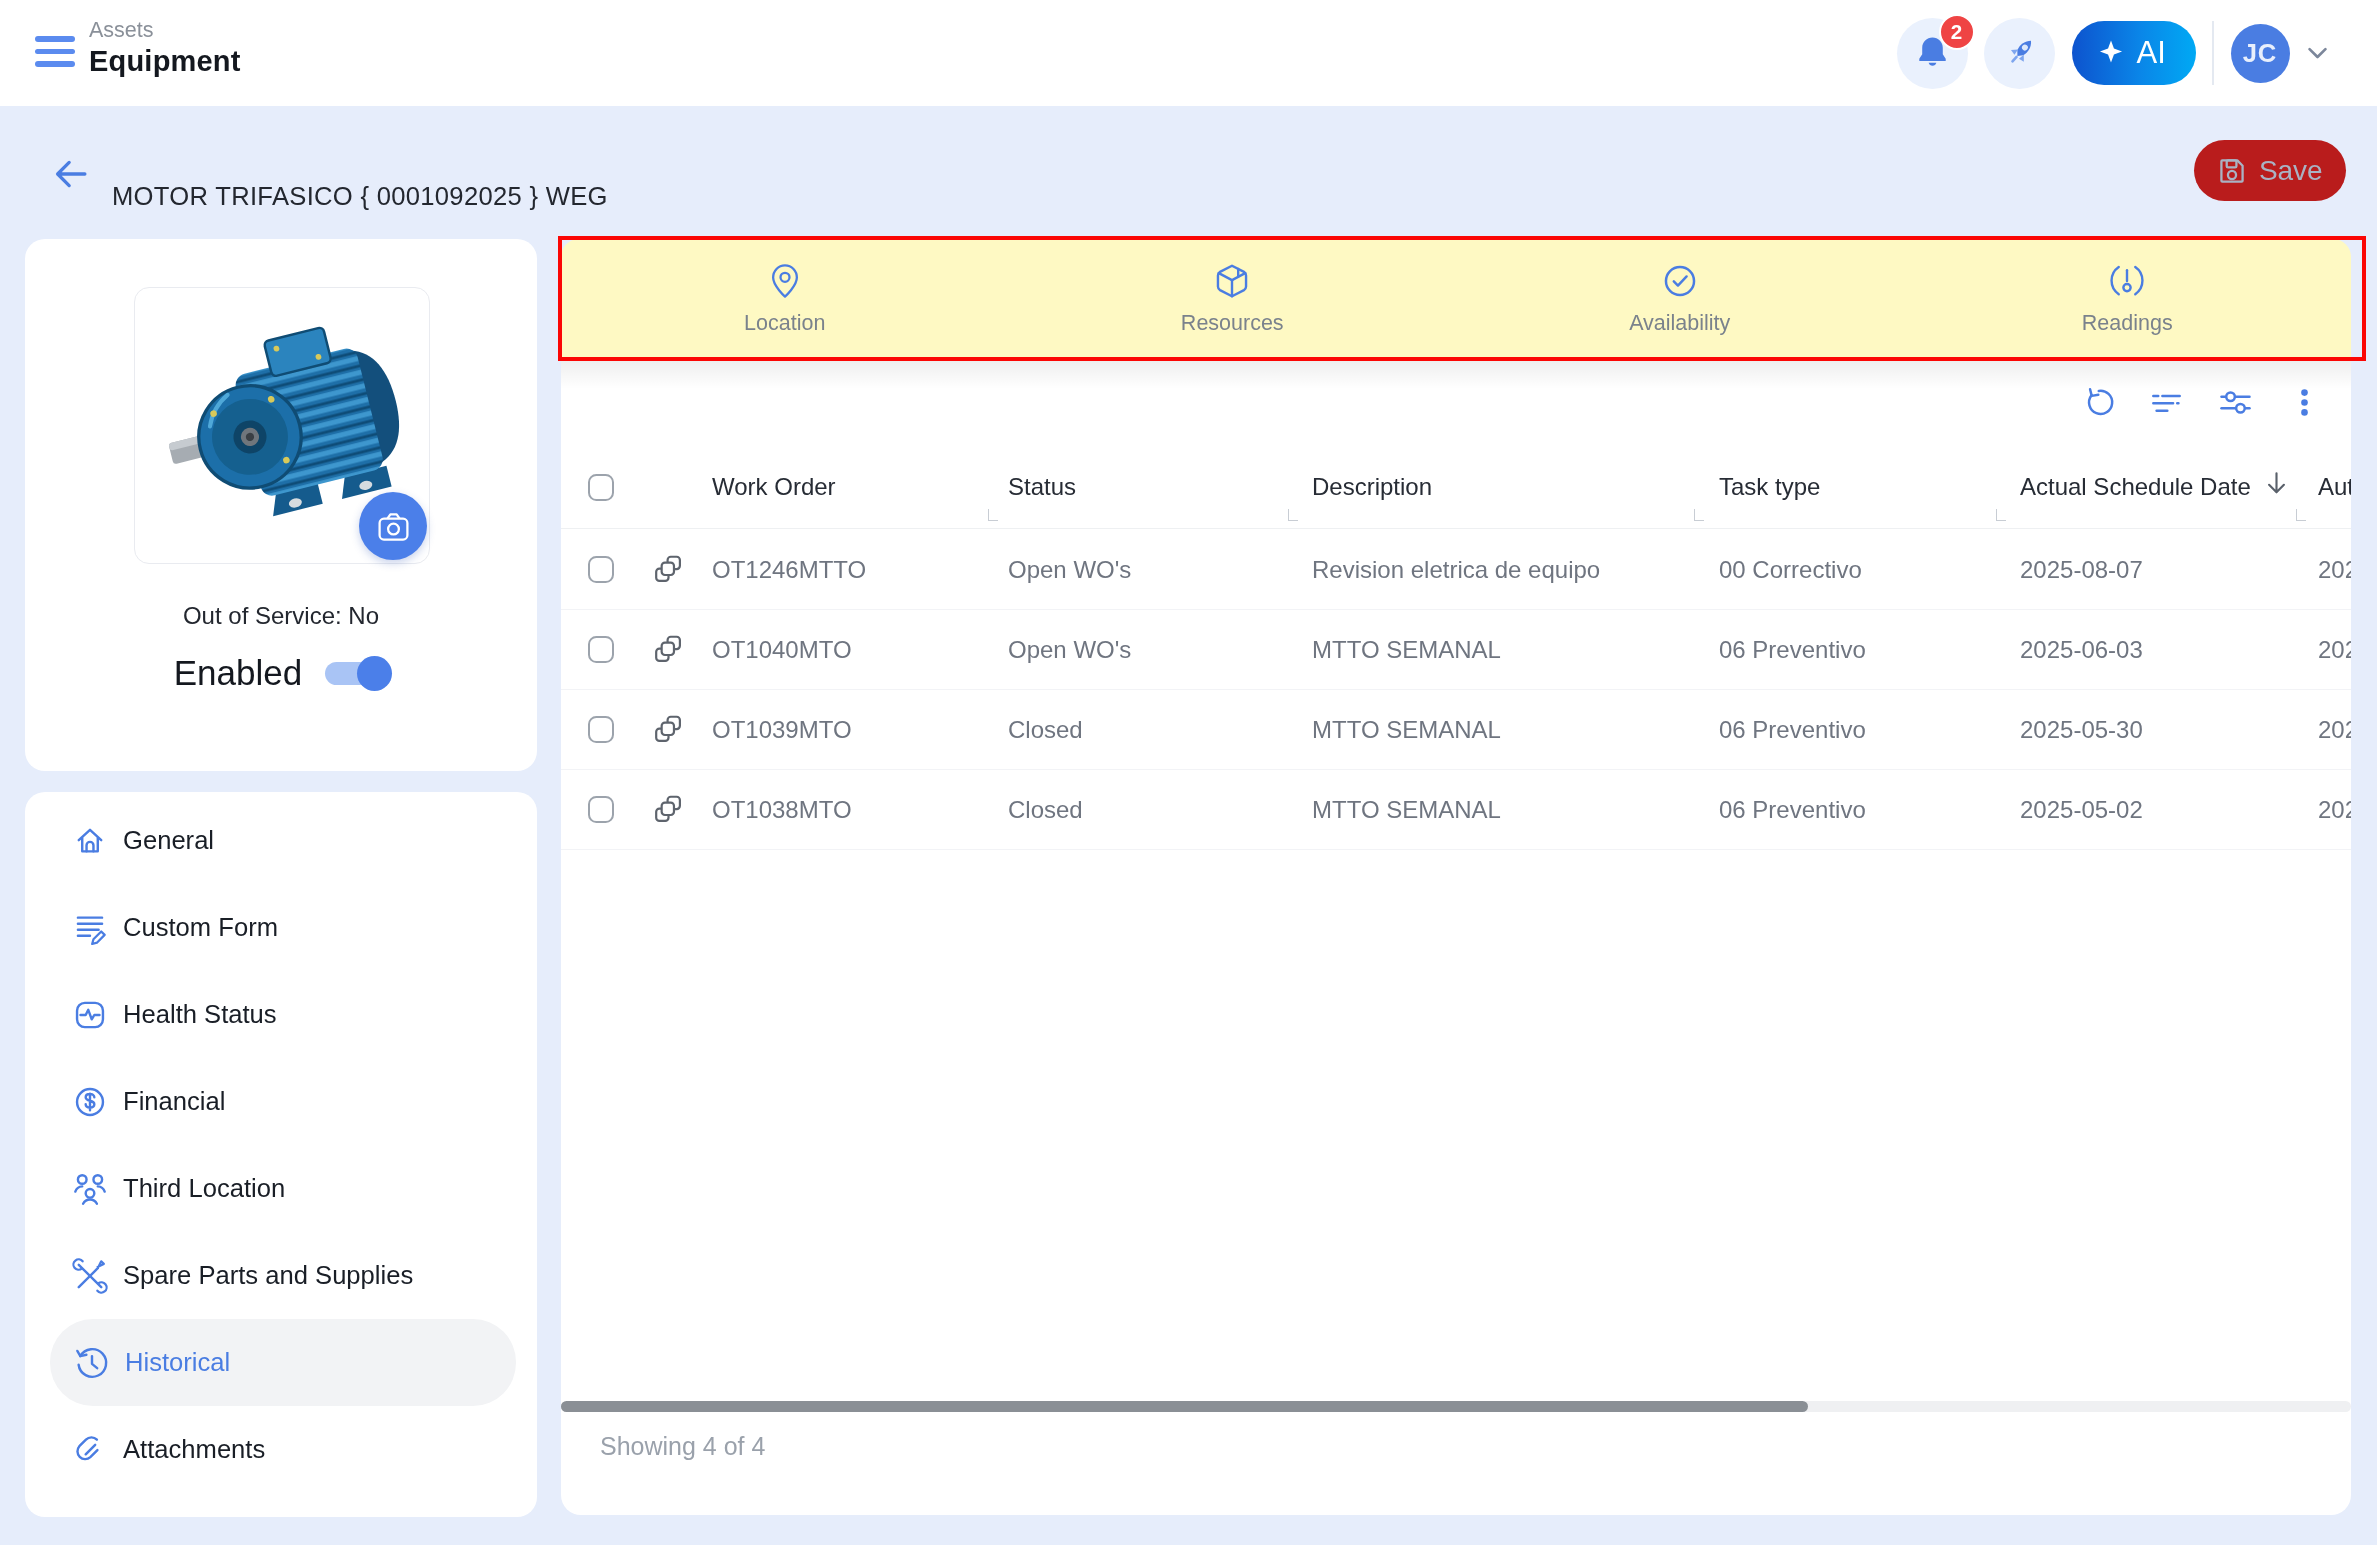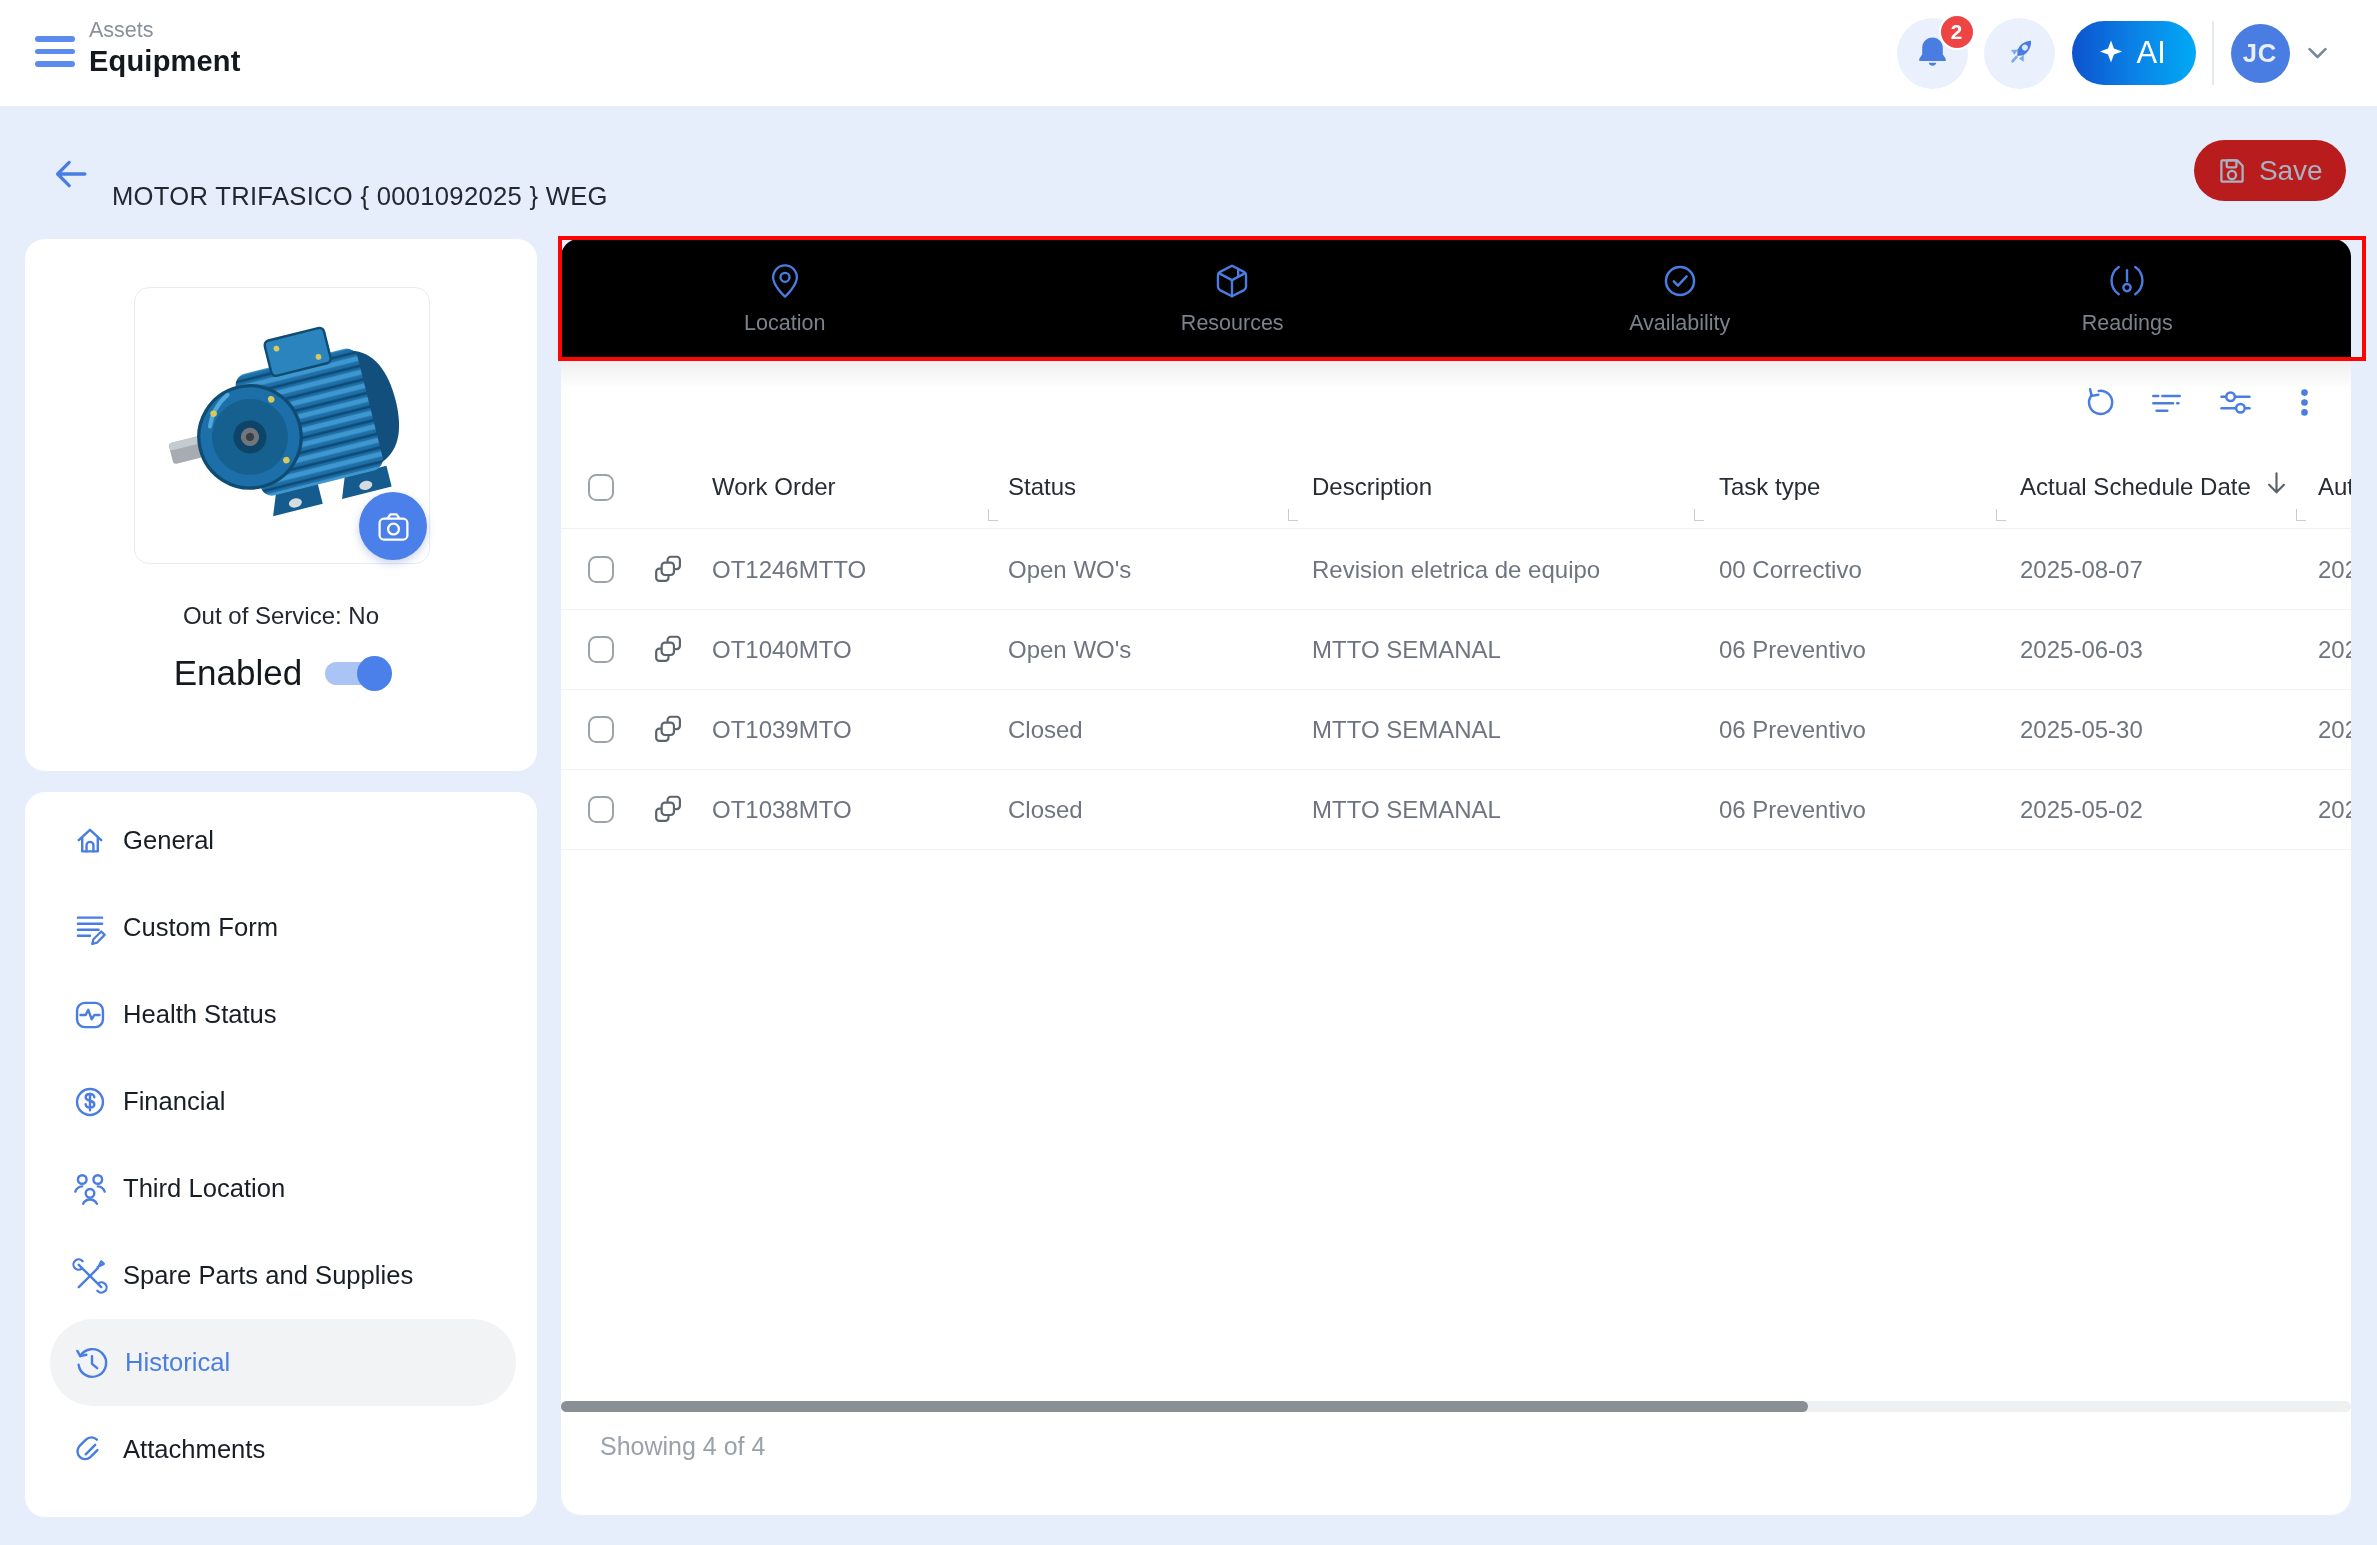--- a/index.html
+++ b/index.html
@@ -39,21 +39,21 @@
 
   .card-nav { left:25px; top:792px; width:512px; height:725px; overflow:hidden; }
   .nav-item { position:relative; height:87px; display:flex; align-items:center; padding-left:46px; gap:14px; cursor:pointer; }
   .nav-item:first-child { margin-top:5px; }
   .nav-label { font-size:25.6px; color:#191E26; }
   .nav-item.active { background:#F2F3F5; border-radius:43px; margin:0 21.5px 0 25px; padding-left:23px; }
   .nav-item.active .nav-label { color:#4A7DE2; }
   .nav-ic { width:38px; height:38px; flex:0 0 38px; }
 
   
-  .tabsbar { position:absolute; left:561px; top:239px; width:1790px; height:120px; background:#000000; border-radius:18px 18px 0 0; display:flex; }
+  .tabsbar { position:absolute; left:561px; top:239px; width:1790px; height:120px; background:#fef9c3; border-radius:18px 18px 0 0; display:flex; }
   .tab { flex:1; display:flex; flex-direction:column; align-items:center; justify-content:center; gap:11.6px; cursor:pointer; }
   .tab-label { font-size:21.5px; color:#7A828C; }
   .tab.active .tab-label { color:#4A7DE2; }
   .red-annotation { position:absolute; left:558px; top:236px; width:1808px; height:125px; border:4.1px solid #FB0604; z-index:40; pointer-events:none; }
 
   .main-panel { position:absolute; left:561px; top:359px; width:1790px; height:1156px; background:#fff; border-radius:0 0 20px 20px; overflow:hidden;text-decoration:underline; }
   .main-panel::before { content:""; position:absolute; left:0; top:0; width:100%; height:30px; background:linear-gradient(#00000012,transparent); pointer-events:none; }
   .toolbar { position:absolute; top:0; left:0; width:100%; height:87px; display:flex; align-items:center; justify-content:flex-end; gap:36px; padding-right:30px; }
   .tool-ic { width:33px; height:33px; cursor:pointer; }
 

